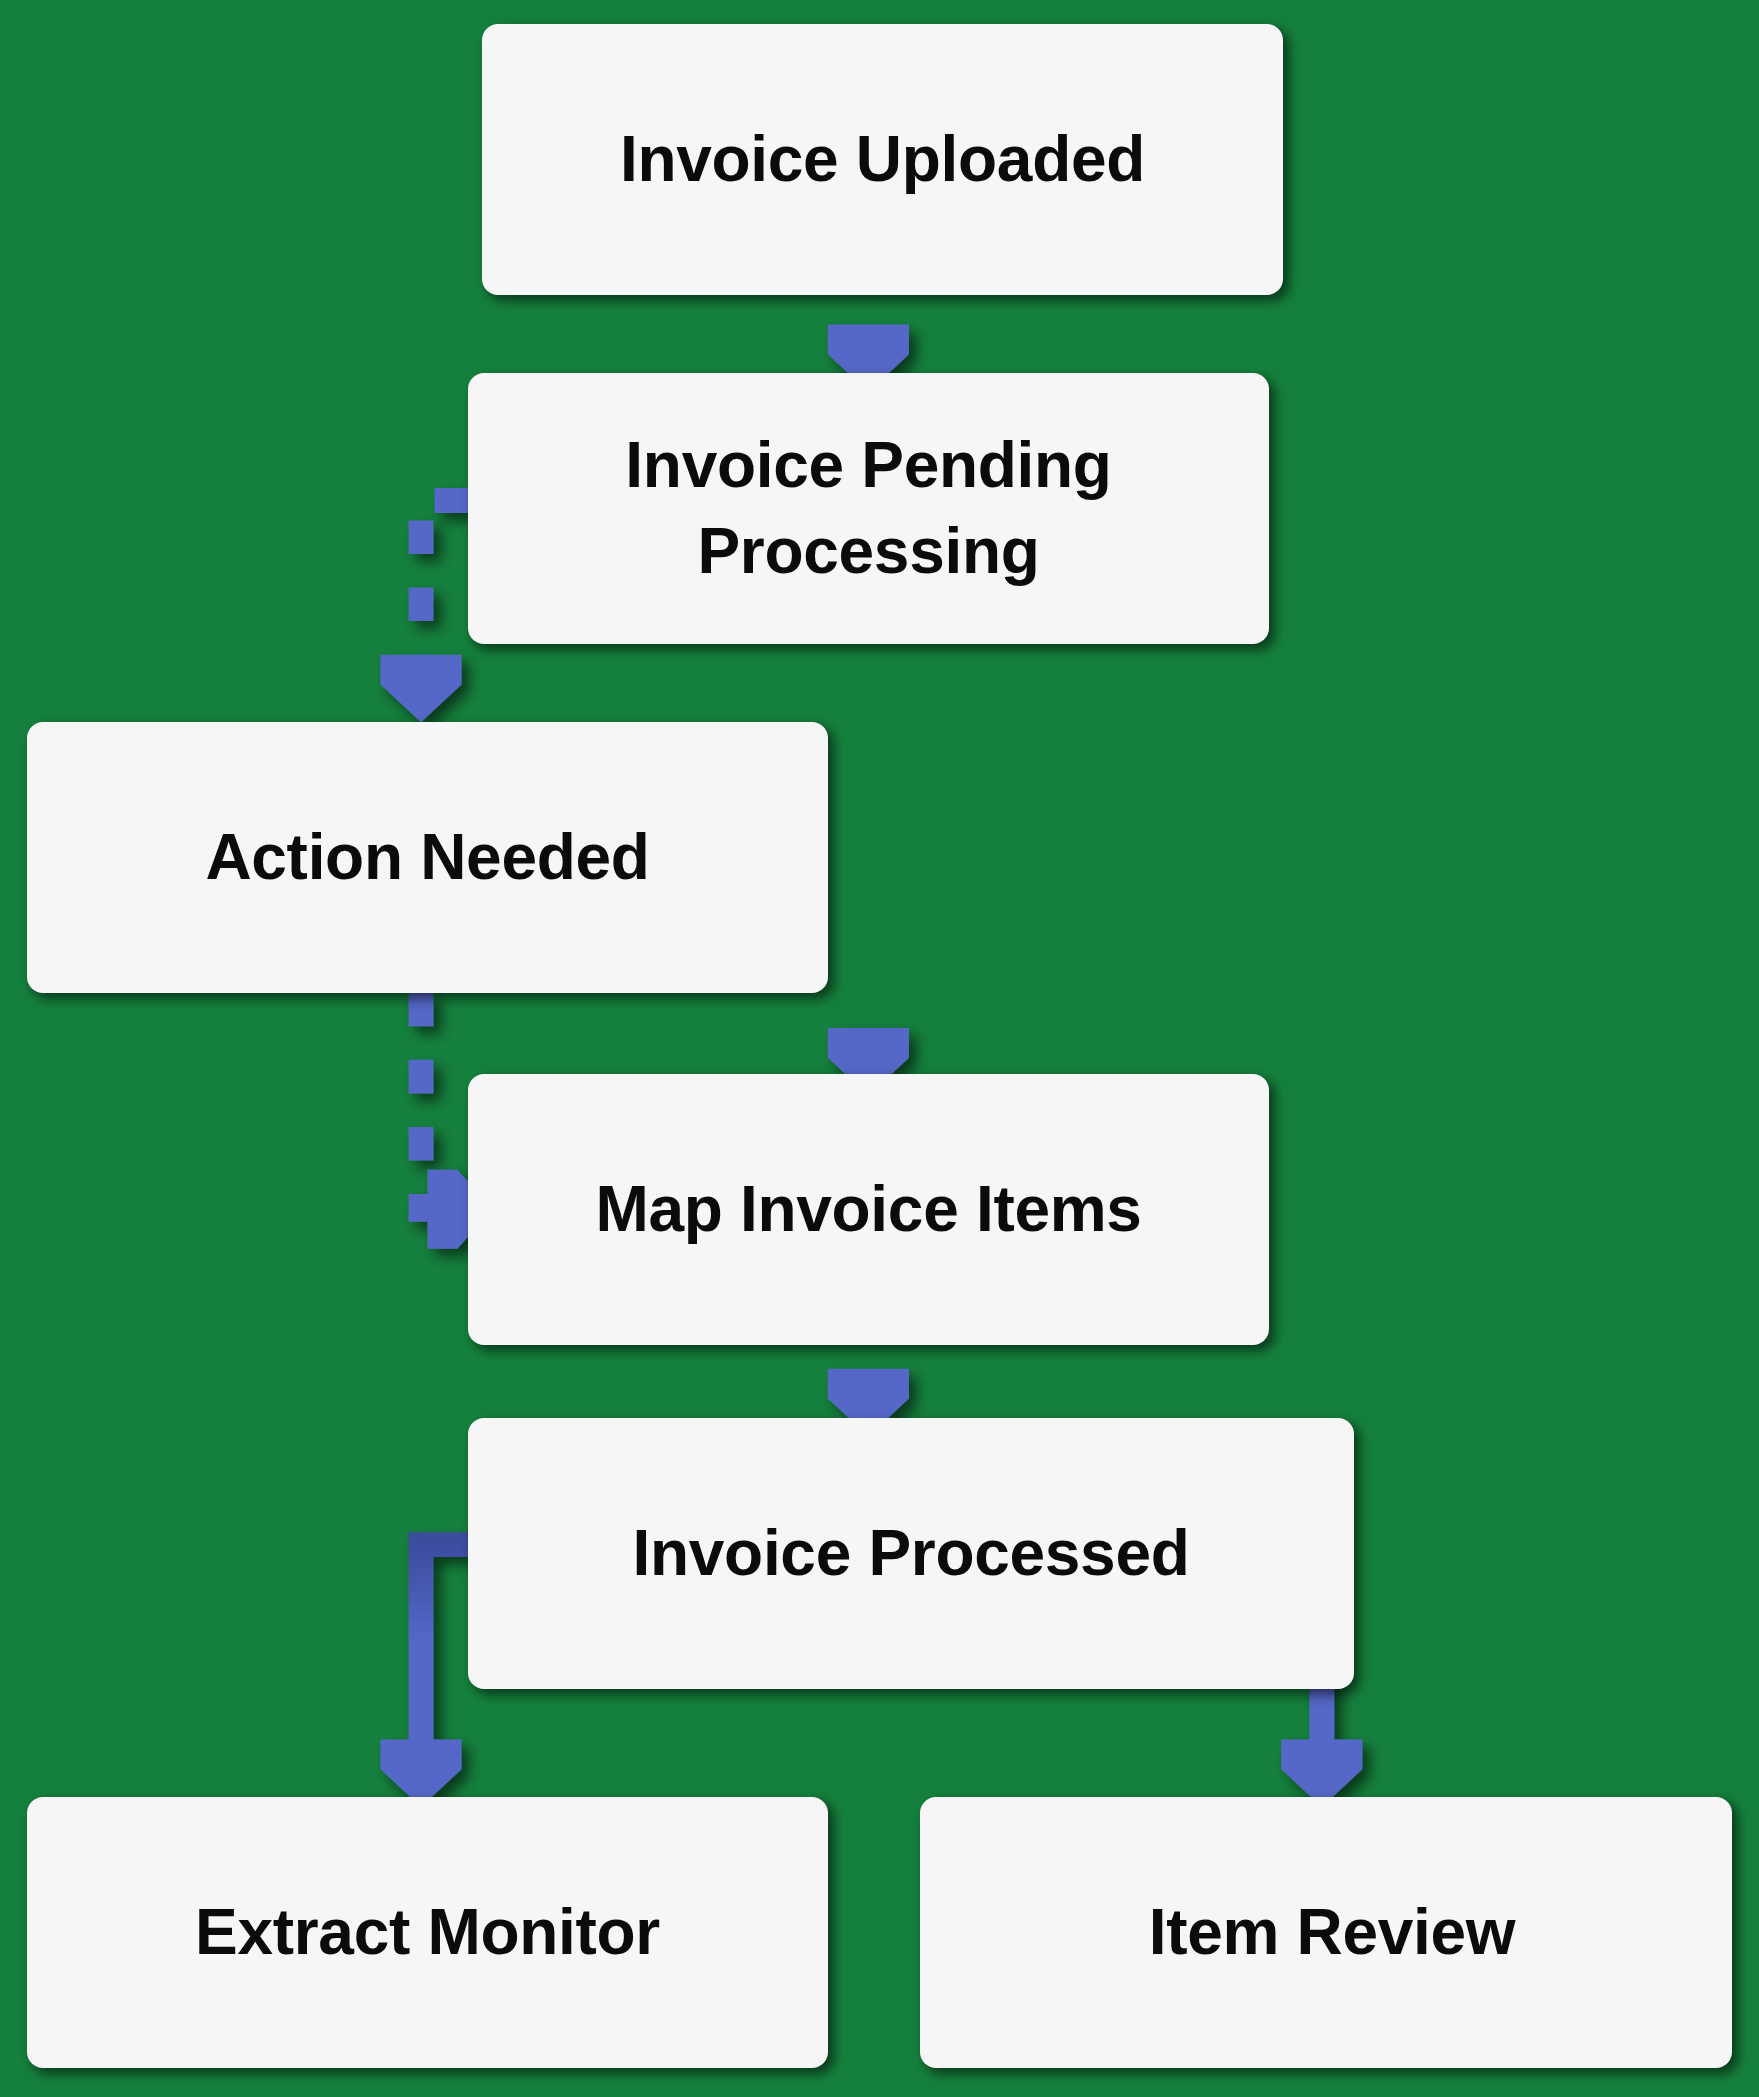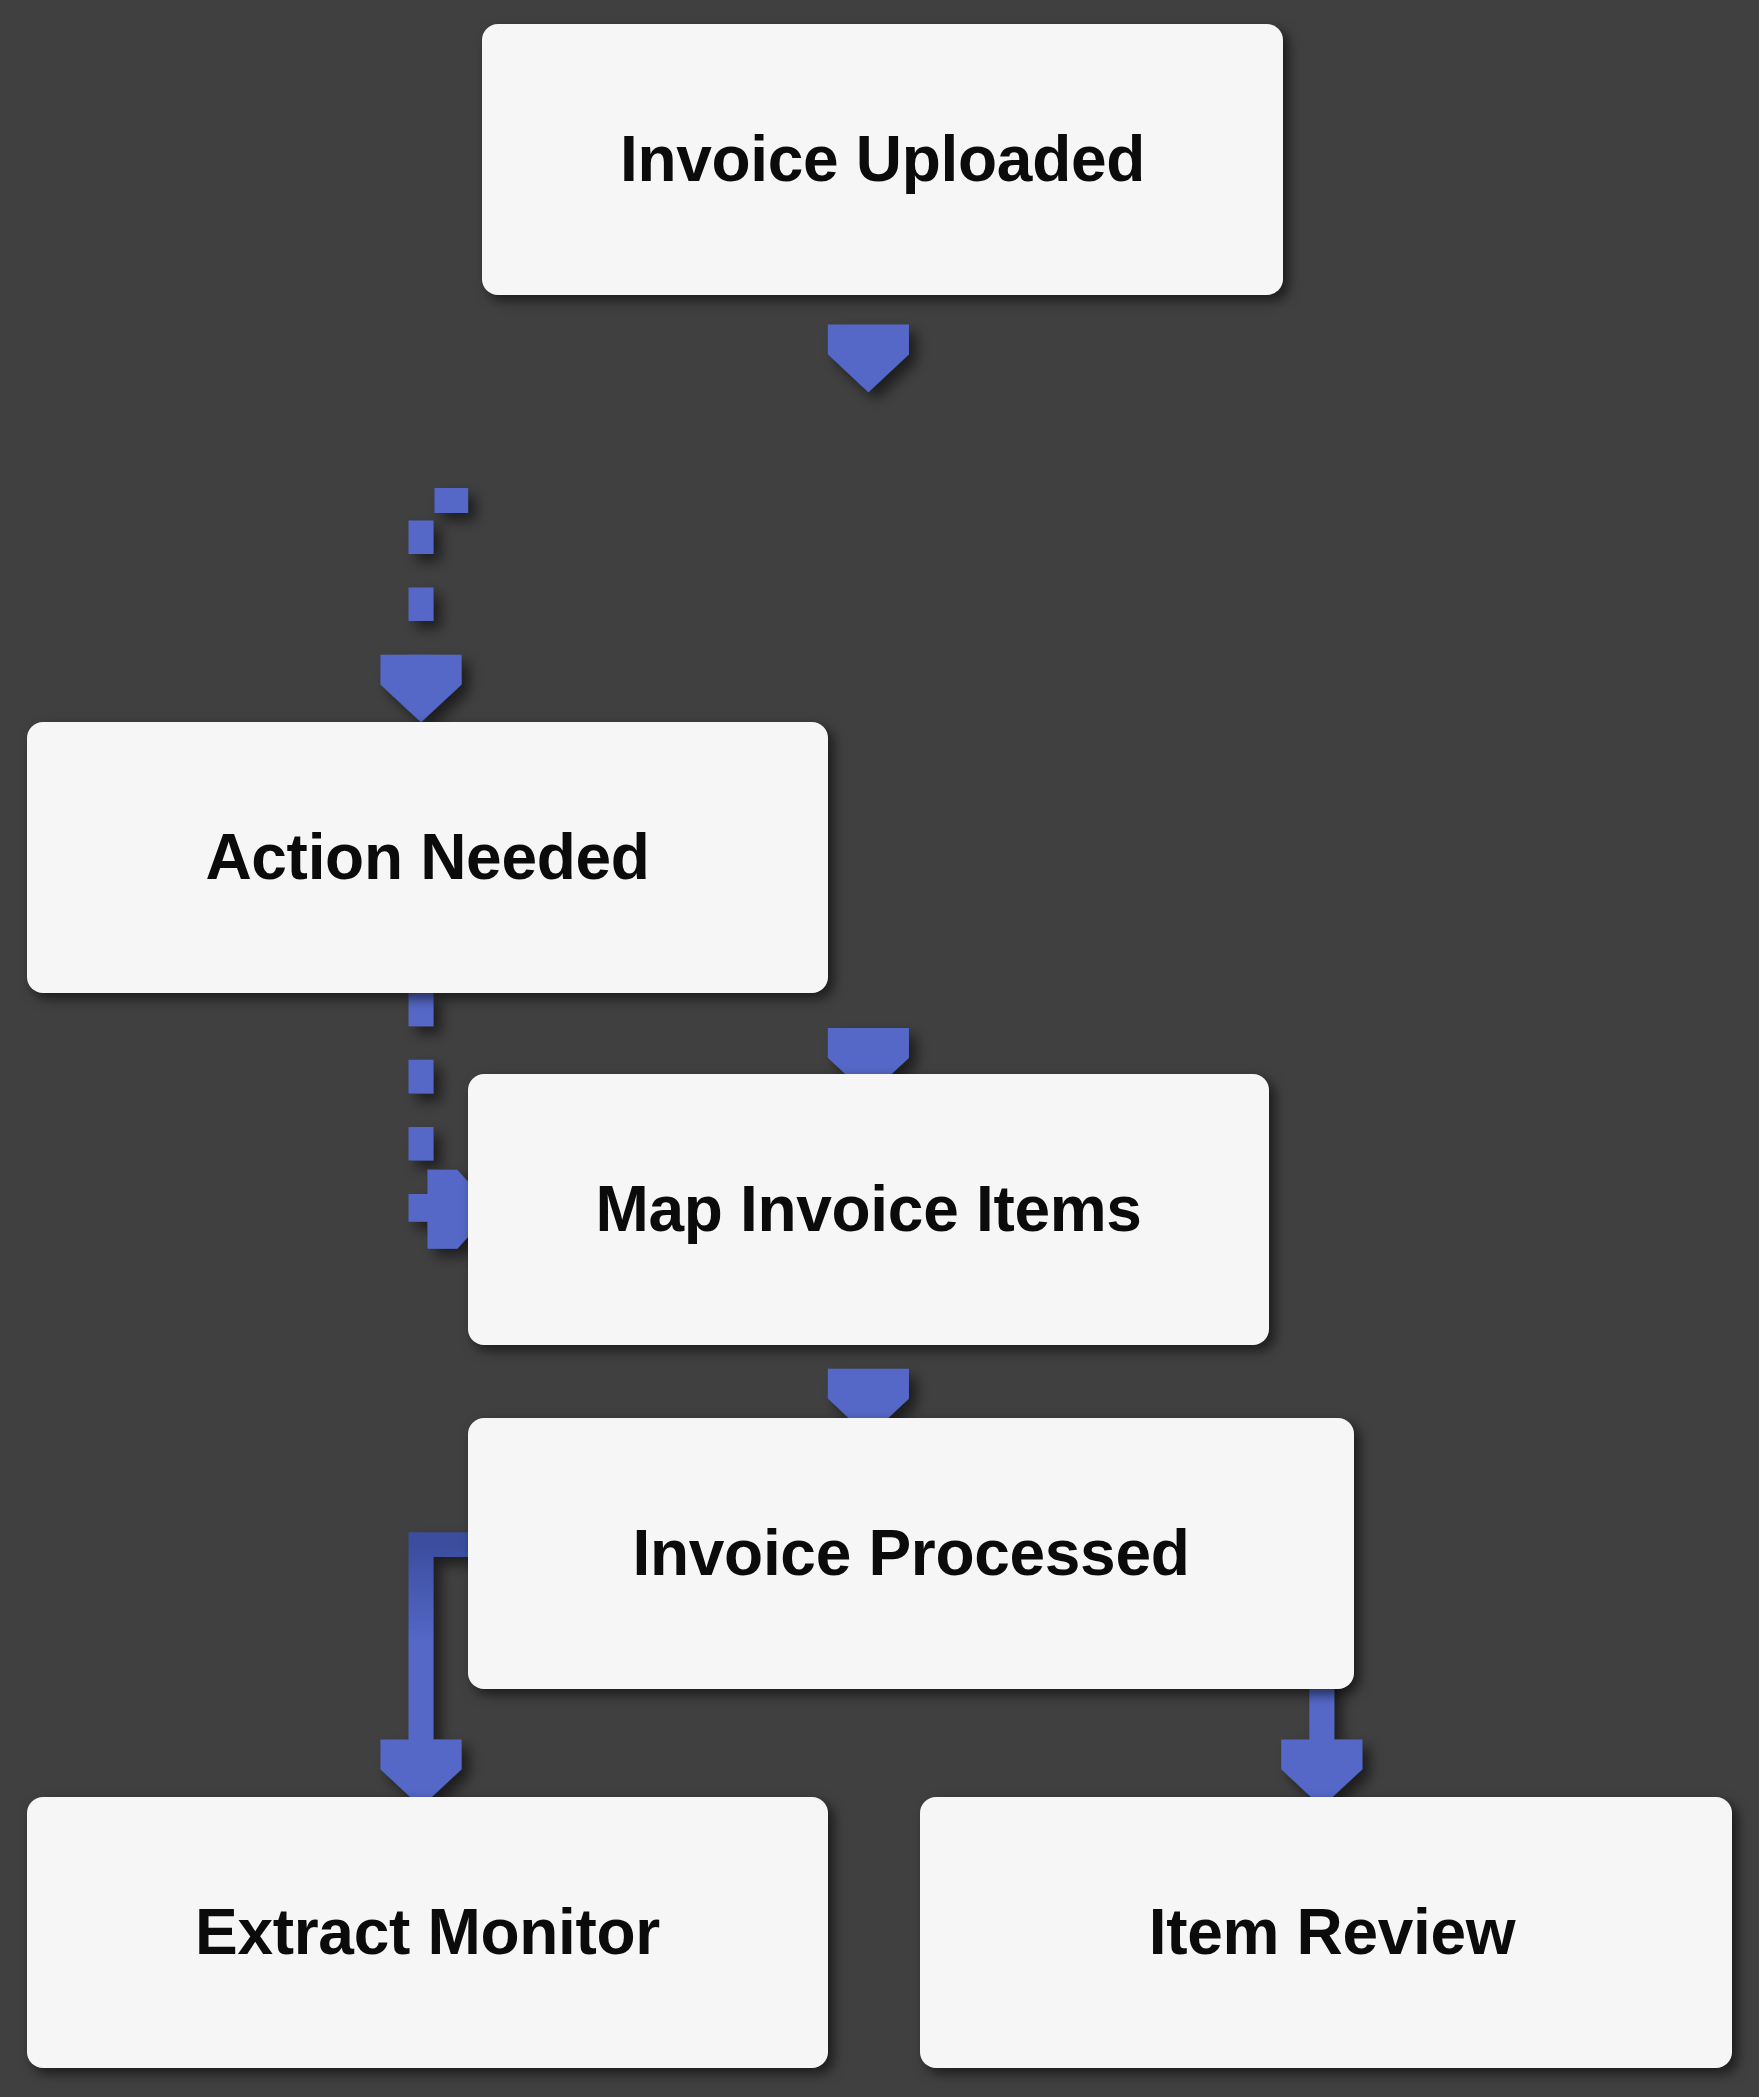--- a/index.html
+++ b/index.html
@@ -5,21 +5,21 @@
 <style>
   html, body {
     margin: 0;
     padding: 0;
     background: #000000;
   }
   #canvas {
     position: relative;
     width: 1759px;
     height: 2097px;
-    background: #404040;
+    background: #15803d;
     overflow: hidden;
   }
   svg.edges {
     position: absolute;
     left: 0;
     top: 0;
     width: 1759px;
     height: 2097px;
     pointer-events: none;
   }
@@ -104,20 +104,24 @@
     <g filter="url(#edgeshadow)">
       <path d="M2345 2855 L2443 2855 L2443 3260" stroke="url(#lineGrad)" stroke-width="46" fill="none"></path>
       <path d="M2368 3215 L2443 3215 L2518 3215 L2518 3270 L2443 3340 L2368 3270 Z" fill="#5468c8"></path>
     </g>
   </svg>
 
   <div class="node" id="node-invoice-uploaded">
     <span class="node-label">Invoice Uploaded</span>
   </div>
 
+  <div class="node" id="node-invoice-pending">
+    <span class="node-label">Invoice Pending
+Processing</span>
+  </div>
 
   <div class="node" id="node-action-needed">
     <span class="node-label">Action Needed</span>
   </div>
 
   <div class="node" id="node-map-invoice-items">
     <span class="node-label">Map Invoice Items</span>
   </div>
 
   <div class="node" id="node-invoice-processed">

